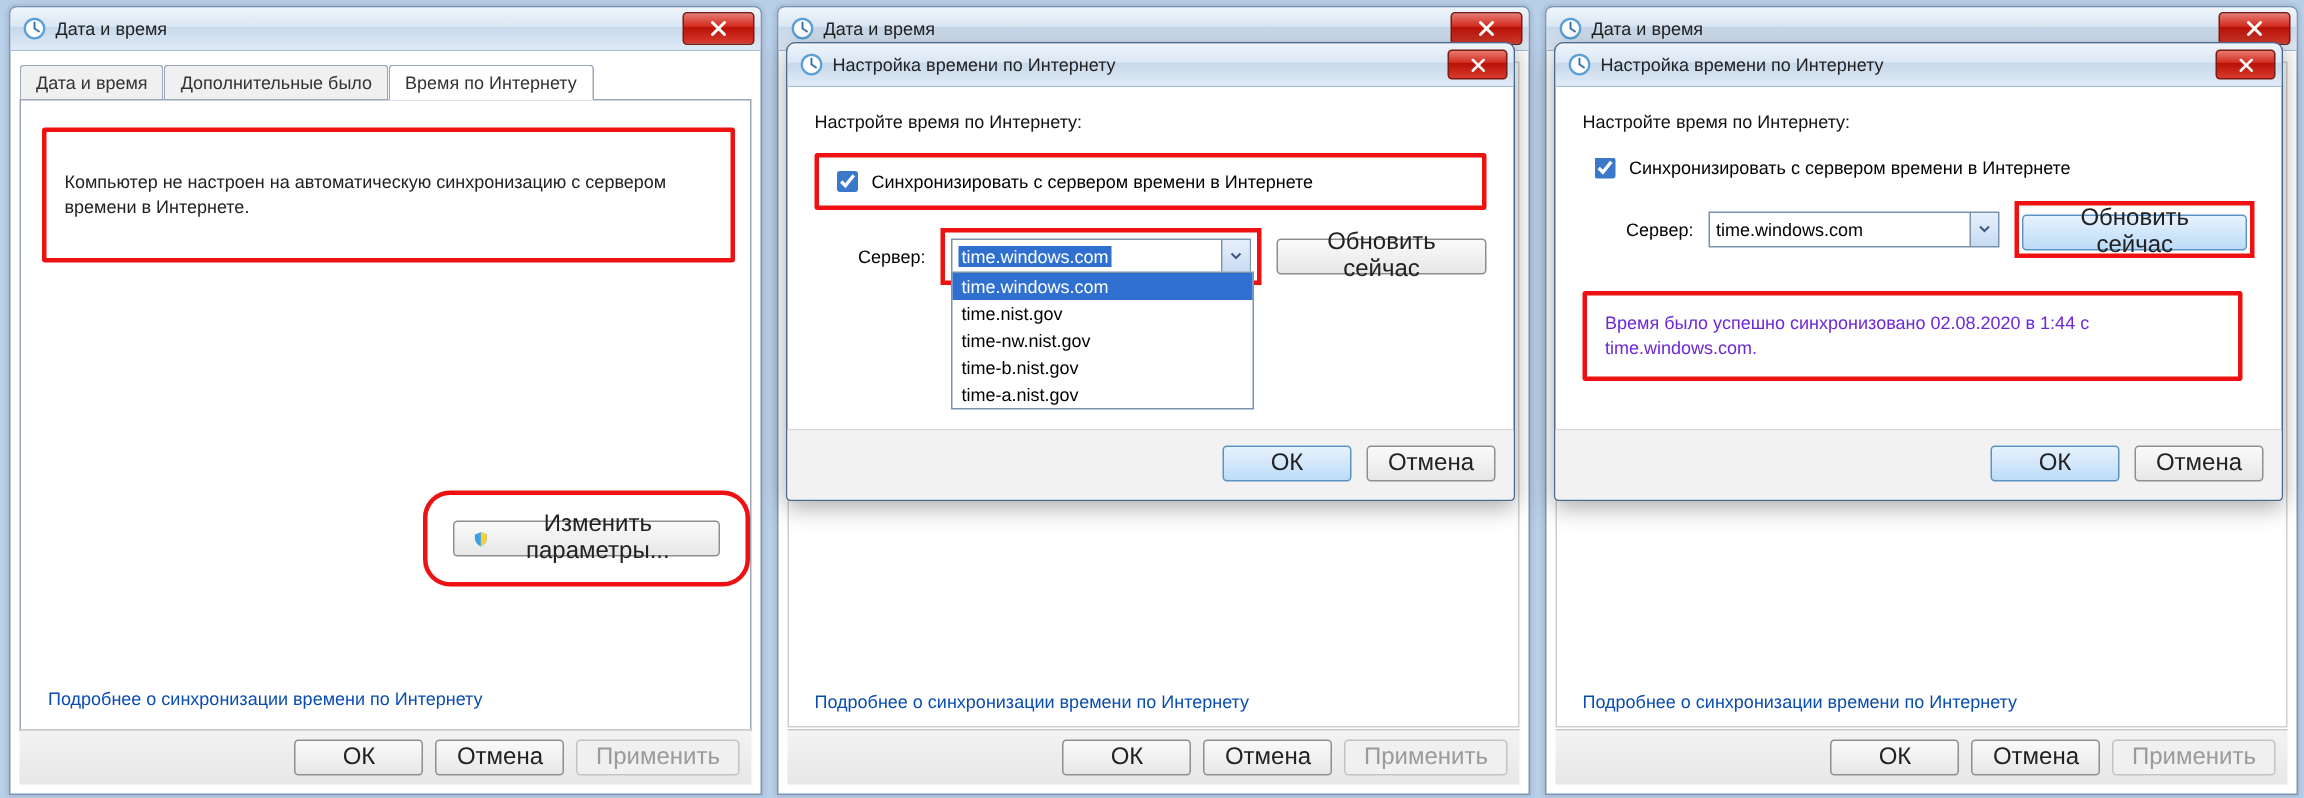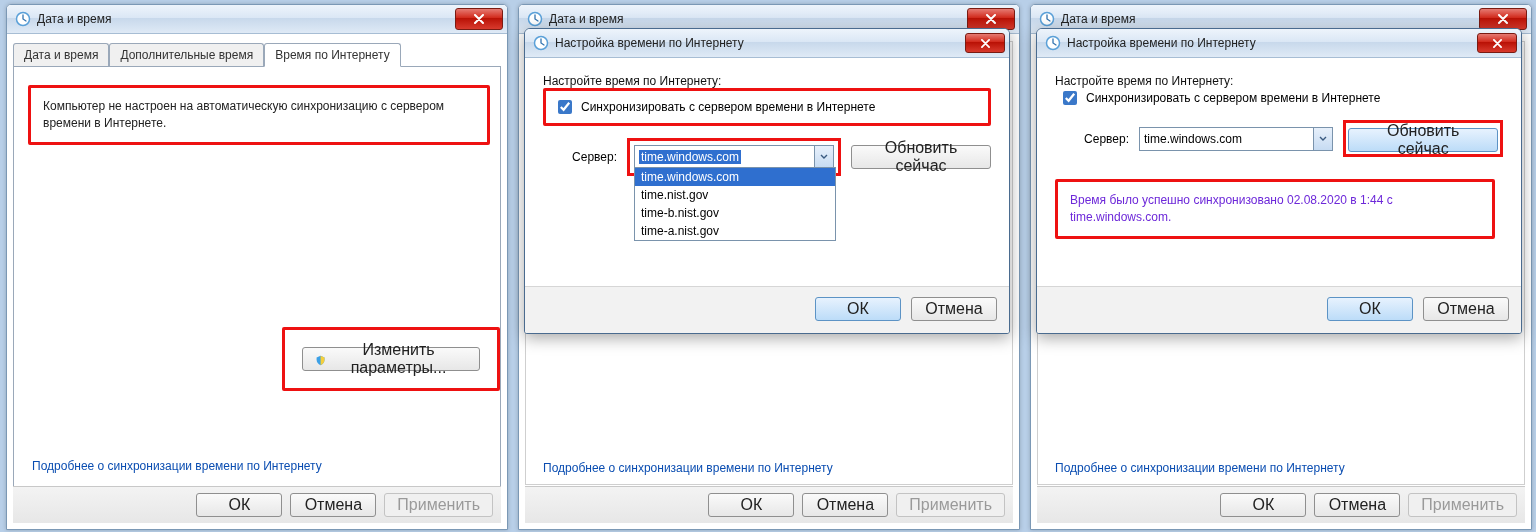--- a/index.html
+++ b/index.html
@@ -52,21 +52,21 @@
     .tabpanel {
       margin: 0 6px 6px 6px;
       border: 1px solid #9aa8b9;
       height: 420px;
       position: relative;
       background: #fff;
     }
     .redbox { border: 3px solid #e11; border-radius: 2px; }
     .info-text {
       position: absolute; left: 14px; top: 18px; width: 432px;
-      padding: 10px 12px; line-height: 1.4; color: #222;
+      padding: 25px 12px; line-height: 1.4; color: #222;
     }
     .change-btn-wrap { position: absolute; left: 268px; top: 260px; }
     .win-btn {
       min-width: 86px; height: 24px;
       background: linear-gradient(to bottom, #fafafa, #e7e7e7);
       border: 1px solid #8f8f8f; border-radius: 3px;
       font-size: 16px; color: #222; padding: 0 12px;
       cursor: pointer; display:inline-flex; align-items:center; justify-content:center; gap:4px;
     }
     .win-btn.primary {
@@ -86,21 +86,21 @@
     
     .modal {
       position: absolute; left: 12px; top: 28px;
       width: 484px;
       background: #fff; border: 1px solid #4a6b8f;
       border-radius: 6px 6px 3px 3px;
       box-shadow: 0 4px 16px rgba(0,0,0,.35);
     }
     .modal .titlebar { border-radius: 5px 5px 0 0; }
     .modal-body { padding: 16px 18px 12px 18px; position: relative; min-height: 200px; }
-    .modal-instr { color: #111; }
+    .modal-instr { color: #111; margin-bottom: 14px; }
     .checkbox-row { display: flex; align-items: center; gap: 6px; padding: 6px 8px; margin-bottom: 12px; }
     input[type=checkbox] { width: 14px; height: 14px; accent-color:#3a78c9; cursor:pointer; }
     .server-row { display: flex; align-items: center; gap: 10px; margin-left: 18px; }
     .server-label { min-width: 56px; text-align: right; }
     .combo {
       position: relative; width: 200px;
     }
     .combo-box {
       height: 22px; border: 1px solid #7a93ac; display:flex; align-items:center;
       padding: 0 18px 0 4px; background:#fff; position:relative; cursor:pointer;
@@ -143,28 +143,28 @@
       <span class="title-text">Дата и время</span>
       <div class="close-btn">
         <svg width="12" height="10" viewBox="0 0 12 10">
             <path d="M2 1l8 8M10 1l-8 8" stroke="#fff" stroke-width="2" stroke-linecap="round"></path>
           </svg>
       </div>
     </div>
 
     <div class="tabstrip">
       <div class="tab">Дата и время</div>
-      <div class="tab">Дополнительные время</div>
+      <div class="tab">Дополнительные было</div>
       <div class="tab active">Время по Интернету</div>
     </div>
 
     <div class="tabpanel">
       <div class="info-text redbox">Компьютер не настроен на автоматическую синхронизацию с сервером времени в Интернете.</div>
 
-      <div class="change-btn-wrap redbox" style="padding:17px;">
+      <div class="change-btn-wrap redbox" style="padding:17px;border-radius:18px;">
         <button class="win-btn">
           <span class="shield-icon">
             <svg viewBox="0 0 14 14">
                 <path d="M7 1l5 2v3c0 3-2 5.5-5 7C4 11.5 2 9 2 6V3l5-2z" fill="#3ca0e6"></path>
                 <path d="M7 1l5 2v3c0 3-2 5.5-5 7V1z" fill="#f7cf3a"></path>
               </svg>
           </span>
           <span>Изменить параметры...</span>
         </button>
       </div>
@@ -236,20 +236,21 @@
               <span class="sel">time.windows.com</span>
               <span class="combo-arrow">
                 <svg width="8" height="6" viewBox="0 0 8 6">
                     <path d="M1 1l3 3 3-3" stroke="#3a5a80" stroke-width="1.4" fill="none"></path>
                   </svg>
               </span>
             </div>
             <div class="dropdown-list">
               <div class="sel-item">time.windows.com</div>
               <div>time.nist.gov</div>
+              <div>time-nw.nist.gov</div>
               <div>time-b.nist.gov</div>
               <div>time-a.nist.gov</div>
             </div>
           </div>
         </div>
         <button class="win-btn">Обновить сейчас</button>
       </div>
     </div>
     <div class="modal-btnrow">
       <button class="win-btn primary">ОК</button>

